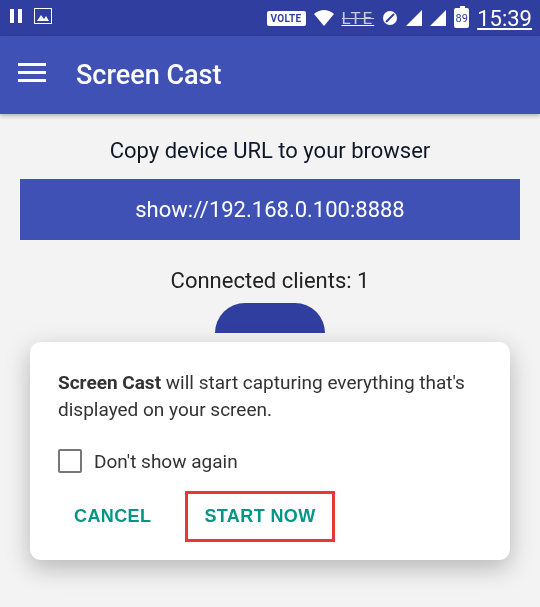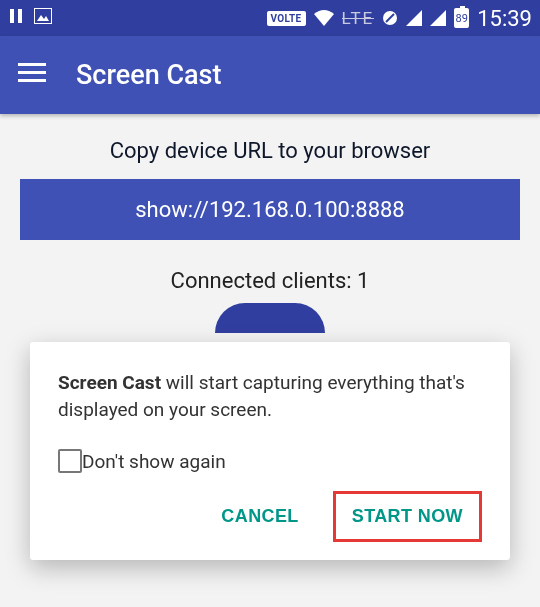--- a/index.html
+++ b/index.html
@@ -13,20 +13,21 @@
     position: relative;
   }
   .status-bar {
     height: 36px;
     background: #303f9f;
     color: #fff;
     display: flex;
     align-items: center;
     padding: 0 8px;
     font-size: 15px;
+    text-decoration: underline;
   }
   .status-left { display: flex; gap: 10px; align-items: center; }
   .status-right { margin-left: auto; display: flex; gap: 8px; align-items: center; }
   .status-right svg { display: block; }
   .volte-badge {
     background: #fff;
     color: #303f9f;
     font-size: 10px;
     font-weight: 700;
     padding: 2px 4px;
@@ -68,33 +69,33 @@
   .dialog-wrap {
     position: absolute;
     left: 0; right: 0;
     top: 342px;
     display: flex;
     justify-content: center;
   }
   .dialog {
     width: 480px;
     background: #fff;
-    border-radius: 3px;
+    border-radius: 11px;
     box-shadow: 0 8px 24px rgba(0,0,0,0.25);
     padding: 28px 28px 18px;
   }
   .dialog-text { font-size: 19px; line-height: 1.4; color: #333; }
   .dialog-text strong { font-weight: 700; }
-  .dont-show { display: flex; align-items: center; margin: 26px 0 18px; font-size: 19px; color: #333; }
+  .dont-show { display: flex; align-items: center; gap: 12px; margin: 26px 0 18px; font-size: 19px; color: #333; }
   .checkbox {
     width: 24px; height: 24px;
     border: 2.5px solid #777;
     border-radius: 2px;
   }
-  .dialog-actions { display: flex; justify-content: flex-end; gap: 18px; align-items: center; }
+  .dialog-actions { display: flex; justify-content: flex-start; gap: 18px; align-items: center; }
   .btn {
     font-size: 18px;
     font-weight: 700;
     color: #009688;
     letter-spacing: 0.4px;
     padding: 12px 16px;
     cursor: pointer;
     background: none;
     border: none;
   }

